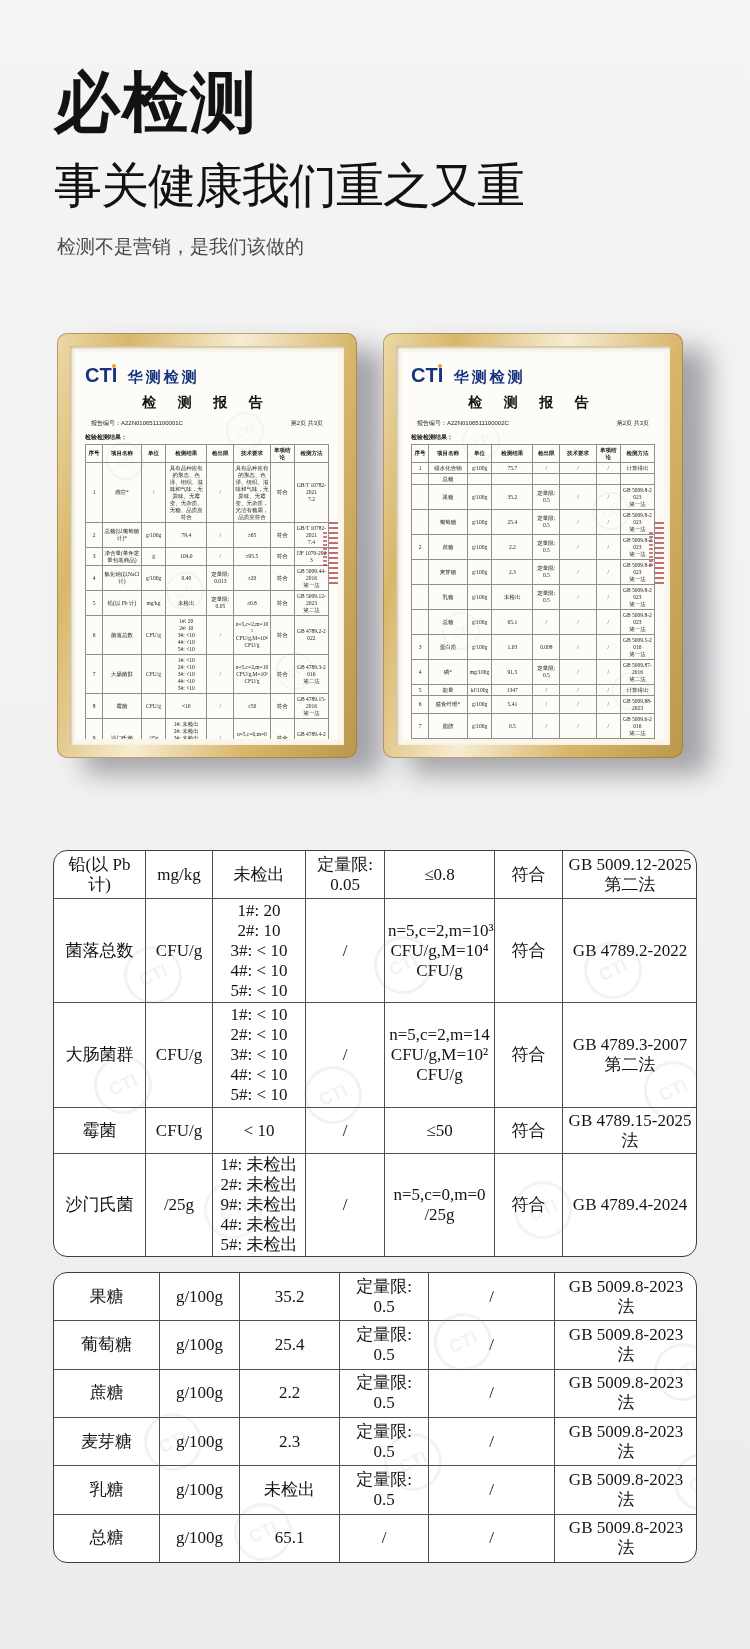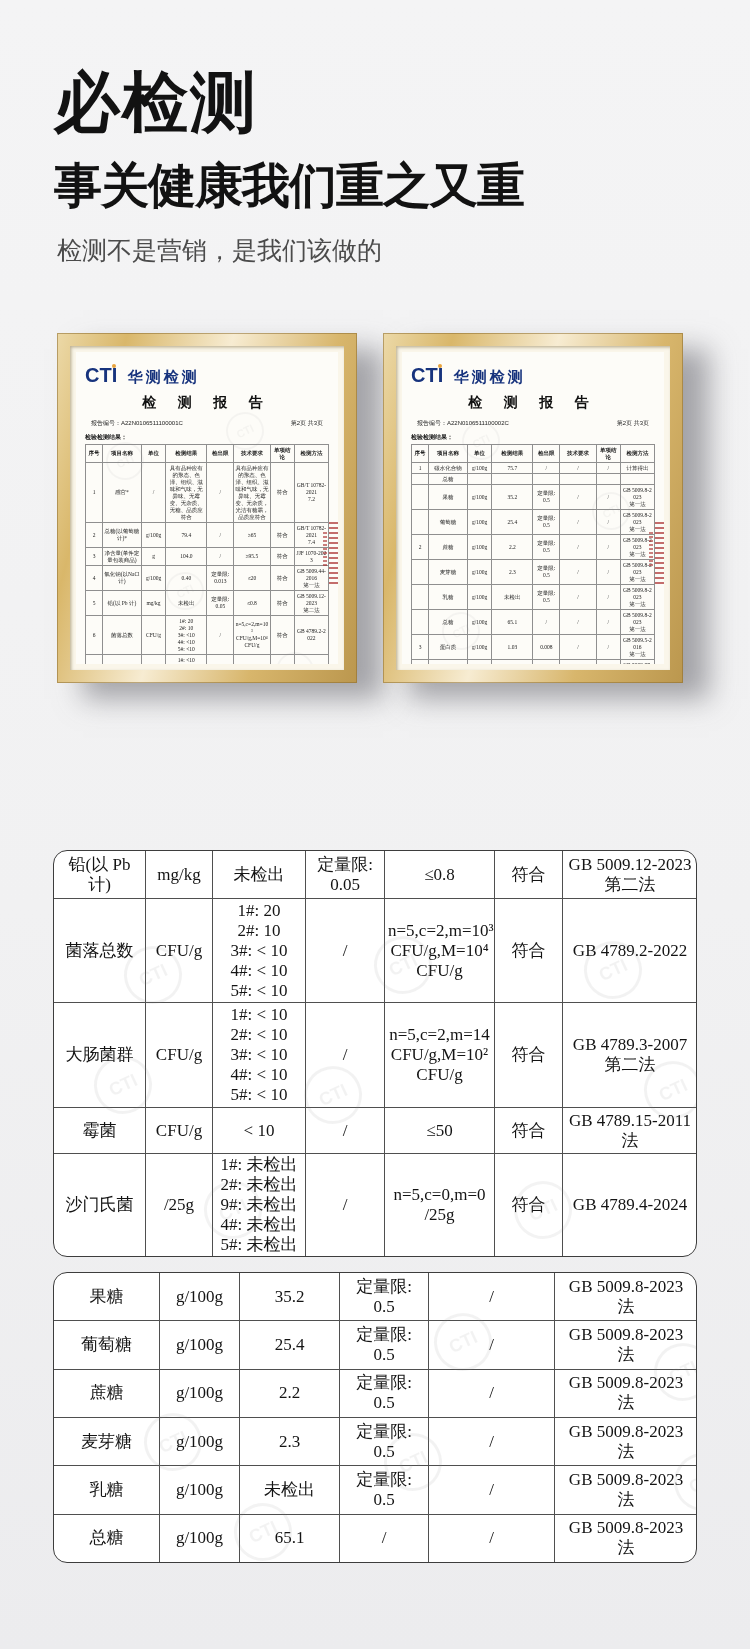--- a/index.html
+++ b/index.html
@@ -2,28 +2,28 @@
 <html><head>
 <meta charset="utf-8">
 <style>
   html,body{margin:0;padding:0;background:#e9e9ea;}
   .page{position:relative;width:750px;height:1649px;overflow:hidden;
         background:linear-gradient(180deg,#f4f4f5 0%,#f1f1f2 55%,#ececee 100%);
         font-family:"Liberation Sans","DejaVu Sans",sans-serif;}
 
   
   .h1{position:absolute;left:54px;top:58px;font-size:66px;font-weight:900;color:#121212;letter-spacing:2px;margin:0;}
-  .h2{position:absolute;left:54px;top:154px;font-size:48px;font-weight:700;color:#121212;letter-spacing:-1px;margin:0;}
-  .tagline{position:absolute;left:57px;top:234px;font-size:25px;color:#4b4b4b;margin:0;}
+  .h2{position:absolute;left:54px;top:154px;font-size:48px;font-weight:400;color:#121212;letter-spacing:-1px;margin:0;}
+  .tagline{position:absolute;left:57px;top:234px;font-size:19px;color:#4b4b4b;margin:0;}
 
   
   .frames{position:absolute;left:57px;top:333px;display:flex;gap:26px;}
-  .frame{width:300px;height:350px;box-sizing:border-box;padding:13px;
+  .frame{width:300px;height:425px;box-sizing:border-box;padding:13px;
          background:linear-gradient(105deg,#ecd9a8 0%,#d9b76a 18%,#f7ecd2 45%,#d8b66c 72%,#bb974e 100%);
-         box-shadow:26px 16px 26px rgba(100,100,108,.55), inset 0 0 0 1px rgba(140,110,50,.55);}
+         box-shadow:26px 16px 26px rgba(100,100,108,.55), inset 0 0 0 1px rgba(140,110,50,.55);border-radius:10px;}
   .mat{width:100%;height:100%;box-sizing:border-box;padding:6px;background:#faf6ea;
        box-shadow:inset 1.5px 1.5px 3px rgba(120,100,50,.45);}
   .paper{position:relative;width:100%;height:100%;box-sizing:border-box;background:#fdfcf8;
          padding:12px 9px 5px;overflow:hidden;}
 
   .logo-row{position:relative;height:22px;}
   .cti{font-size:20px;font-weight:900;color:#17337d;font-family:"Liberation Sans",sans-serif;}
   .cti-dot{position:absolute;width:4px;height:4px;background:#e8a33d;border-radius:50%;left:27px;top:0px;}
   .cti-name{font-size:15px;font-weight:800;color:#17337d;margin-left:6px;letter-spacing:3px;}
   .cert-title{text-align:center;font-family:"Liberation Serif","DejaVu Serif",serif;font-weight:700;
@@ -459,21 +459,21 @@
       </colgroup>
       <tbody>
           <tr>
             <td>铅(以 Pb 计)</td>
             <td>mg/kg</td>
             <td>未检出</td>
             <td>定量限:
 0.05</td>
             <td>≤0.8</td>
             <td>符合</td>
-            <td>GB 5009.12-2023
+            <td>GB 5009.12-2025
 第二法</td>
           </tr>
           <tr>
             <td>菌落总数</td>
             <td>CFU/g</td>
             <td>1#: 20
 2#: 10
 3#: &lt; 10
 4#: &lt; 10
 5#: &lt; 10</td>
@@ -500,21 +500,21 @@
             <td>GB 4789.3-2007
 第二法</td>
           </tr>
           <tr>
             <td>霉菌</td>
             <td>CFU/g</td>
             <td>&lt; 10</td>
             <td>/</td>
             <td>≤50</td>
             <td>符合</td>
-            <td>GB 4789.15-2011
+            <td>GB 4789.15-2025
 法</td>
           </tr>
           <tr>
             <td>沙门氏菌</td>
             <td>/25g</td>
             <td>1#: 未检出
 2#: 未检出
 9#: 未检出
 4#: 未检出
 5#: 未检出</td>

